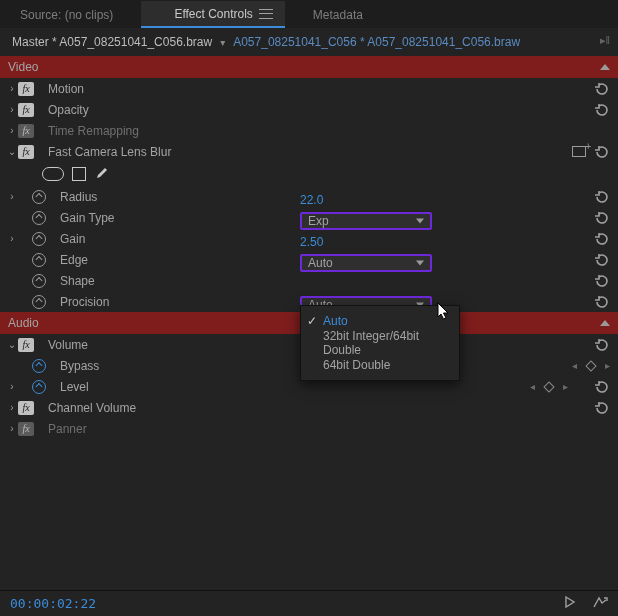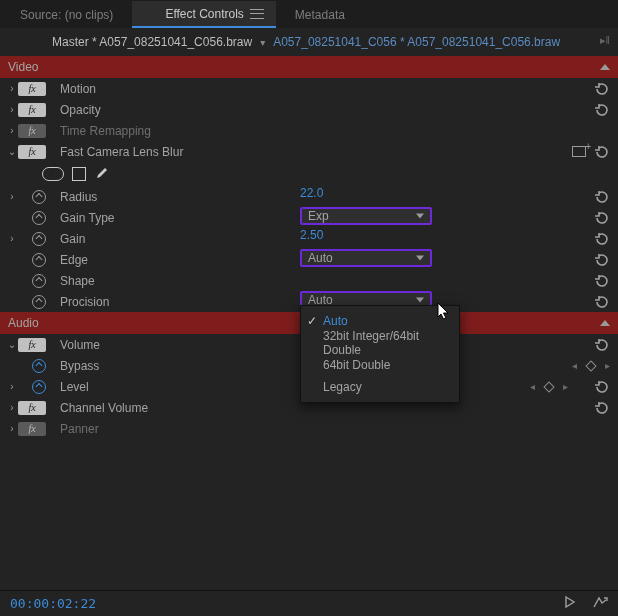--- a/index.html
+++ b/index.html
@@ -27,21 +27,21 @@
     font-size: 12px;
     color: var(--text-dim);
     overflow:hidden;
     position:relative;
   }
   
   .tabstrip {
     height:28px;
     display:flex;
     align-items:center;
-    gap:7px;
+    gap:16px;
     background: var(--bg-panel-darker);
     padding:0 8px;
   }
   .tab {
     padding:6px 12px 5px;
     color: var(--text-muted);
     display:flex; align-items:center; gap:6px;
     cursor:default;
   }
   .tab.active {
@@ -60,21 +60,21 @@
   .breadcrumb {
     height:28px;
     display:flex;
     align-items:center;
     padding:0 12px;
     gap:8px;
     font-size:12px;
     background: var(--bg-panel);
     position:relative;
   }
-  .bc-master { color:#bdbdbd;margin-left:40px; }
+  .bc-master { color:#bdbdbd; }
   .bc-link   { color: var(--text-link); }
   .bc-caret  { color:#888; font-size:10px; }
   .bc-right  { position:absolute; right:8px; top:6px; color:#666; font-size:11px; }
 
   
   .section-bar {
     height:22px;
     display:flex;
     align-items:center;
     padding:0 8px;
@@ -99,21 +99,21 @@
   }
   .row + .row { }
   .twisty {
     width:12px; text-align:center;
     color:#9a9a9a; font-size:10px;
     flex:0 0 12px;
   }
   .twisty.placeholder { visibility:hidden; }
   .indent   { width:14px; flex:0 0 14px; }
   .fx-badge {
-    width:28px;height:14px;
+    width:16px;height:14px;
     display:inline-flex;align-items:center;justify-content:center;
     font-style:italic; font-size:10px; color:#222;
     background:#c0c0c0; border-radius:2px;
     margin-right:6px;
     font-family: Georgia, serif;
   }
   .fx-badge.dim { background:#5a5a5a; color:#bbb; }
   .stopwatch {
     width:14px;height:14px;
     border:1.5px solid #9a9a9a; border-radius:50%;
@@ -122,22 +122,22 @@
   .stopwatch::after{
     content:"";position:absolute;left:50%;top:50%;
     width:4px;height:4px;border-top:1.5px solid #9a9a9a;border-right:1.5px solid #9a9a9a;
     transform:translate(-50%,-60%) rotate(-45deg);
   }
   .stopwatch.active { border-color:#3c8cd9; }
   .stopwatch.active::after{ border-color:#3c8cd9; }
   .prop-label { color: var(--text-dim); flex:0 0 auto;margin-left:8px; }
   .prop-label.dim { color:#6f6f6f; }
   .value-col {
-    position:absolute; left:300px; top:0; bottom:0;
-    display:flex; 
+    position:absolute; left:300px; top:7px; bottom:0;
+    display:flex; align-items:center;
   }
   .value-blue { color:#3c8cd9; }
   .select {
     width:132px; height:18px;
     background: var(--bg-input);
     border:2px solid #6d28d9;
     border-radius:2px;
     color: var(--text-dim);
     padding:0 18px 0 6px;
     display:flex; align-items:center;
@@ -479,23 +479,20 @@
 <div class="popup">
   <div class="popup-item selected">
       <span>Auto</span>
     </div>
   <div class="popup-item">
       <span>32bit Integer/64bit Double</span>
     </div>
   <div class="popup-item">
       <span>64bit Double</span>
     </div>
-  <div class="popup-item">
-      <span>Legacy</span>
-    </div>
 </div>
 
 <svg class="cursor" width="14" height="20" viewBox="0 0 14 20">
   <path d="M1 1l0 14 3-3 2.5 5 2.5-1-2.5-5 4.5 0z" fill="#fff" stroke="#000" stroke-width="1"></path>
 </svg>
 
 <div class="footer">
   <span class="timecode">00:00:02:22</span>
   <span class="spacer"></span>
   <span class="footer-icons">

